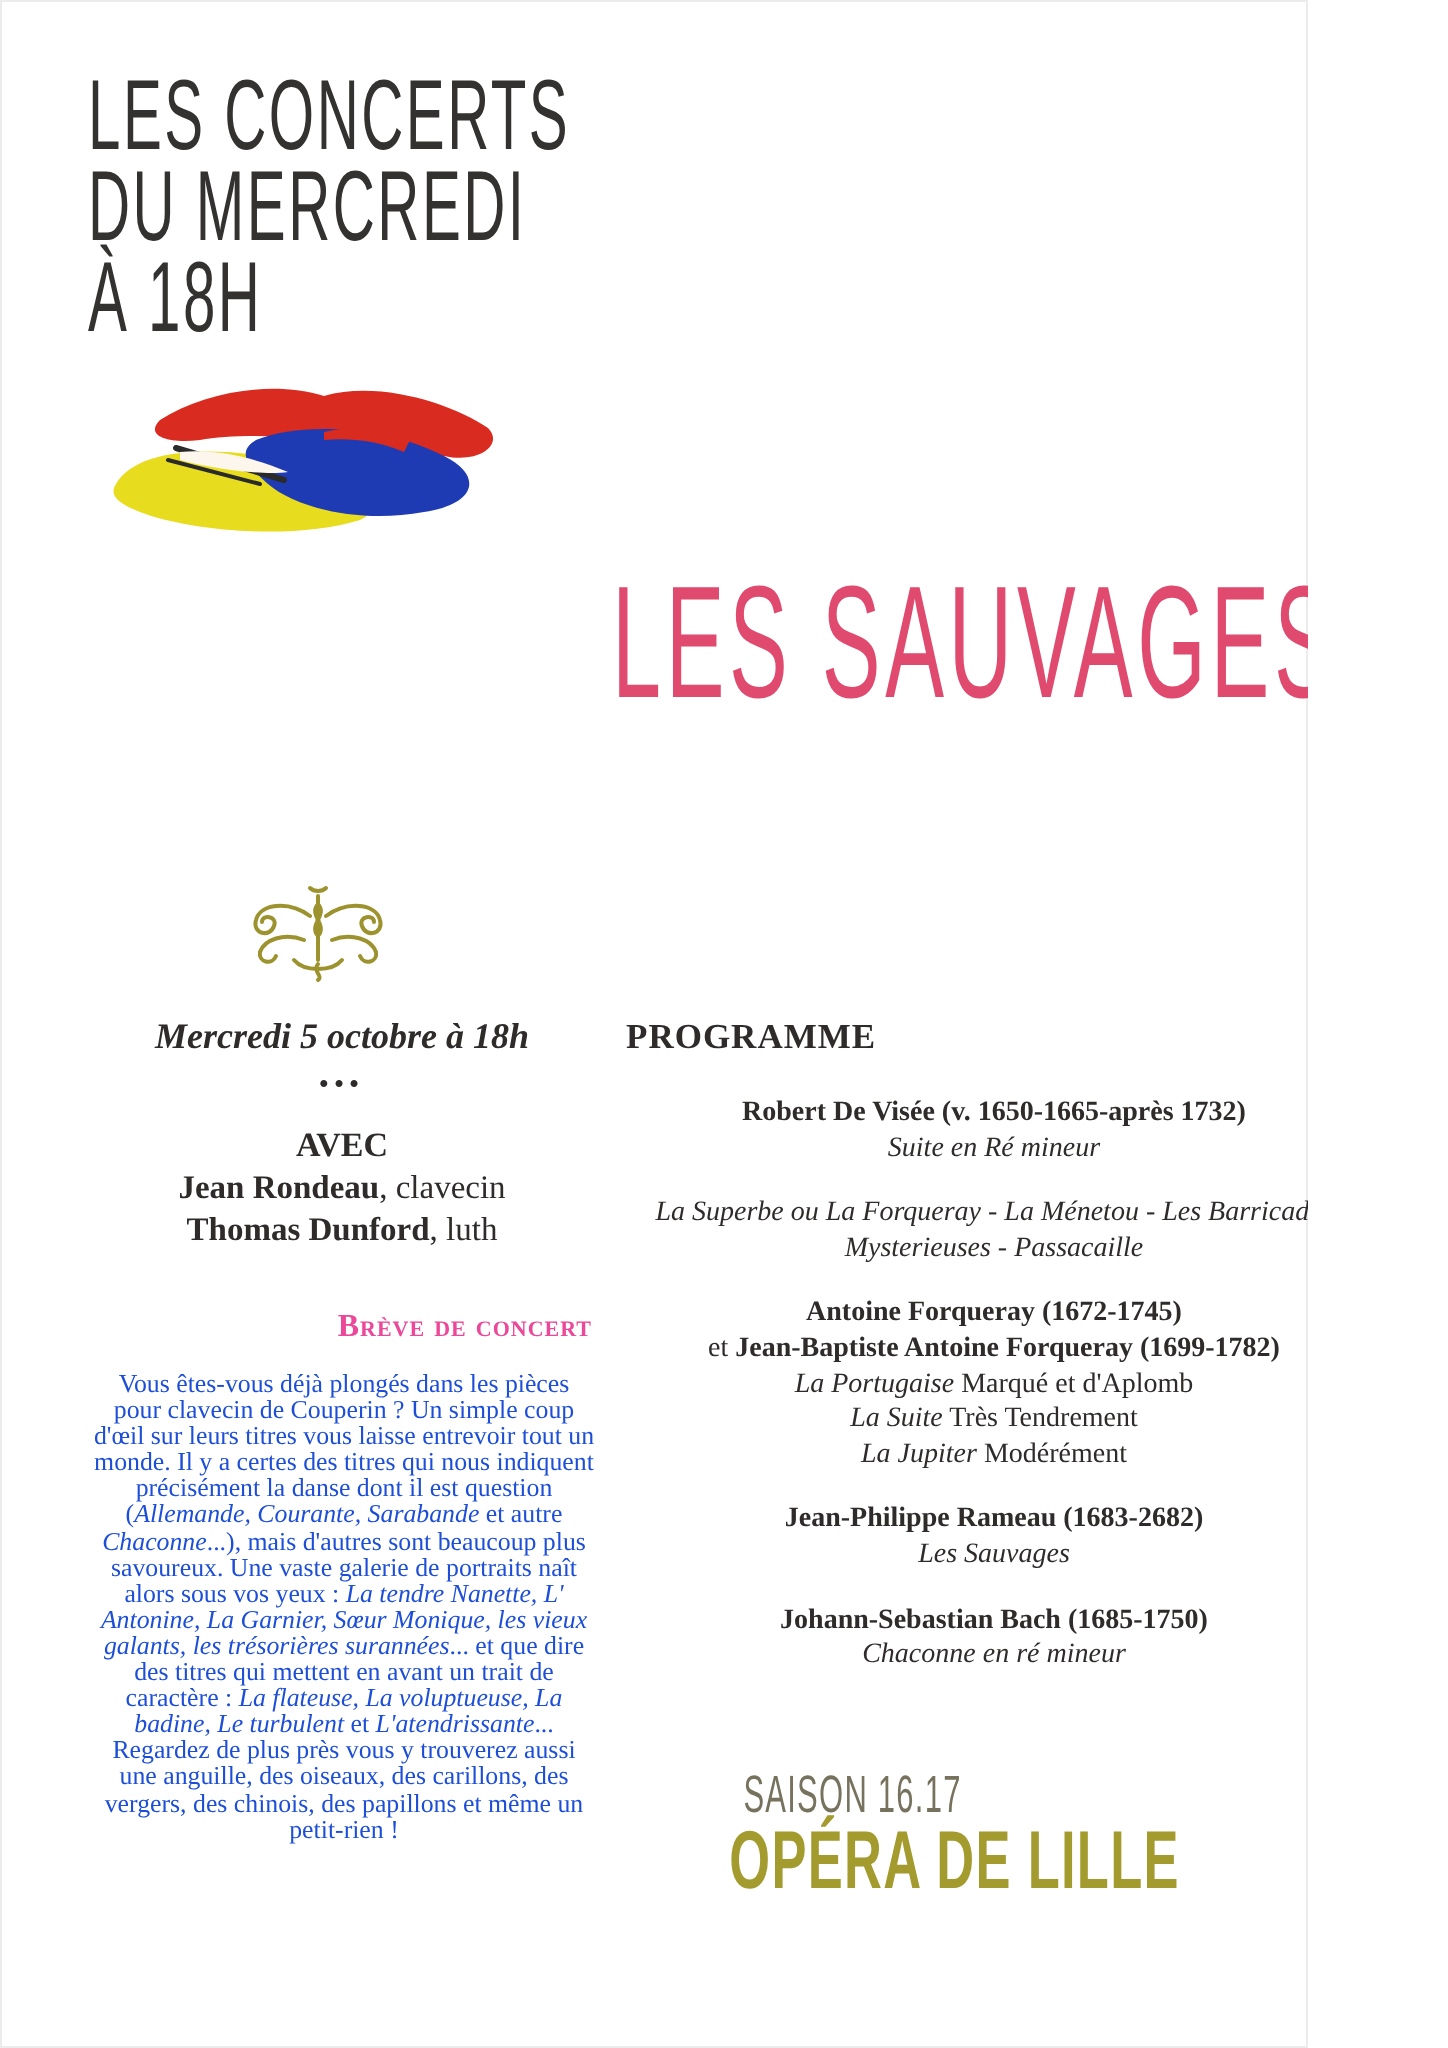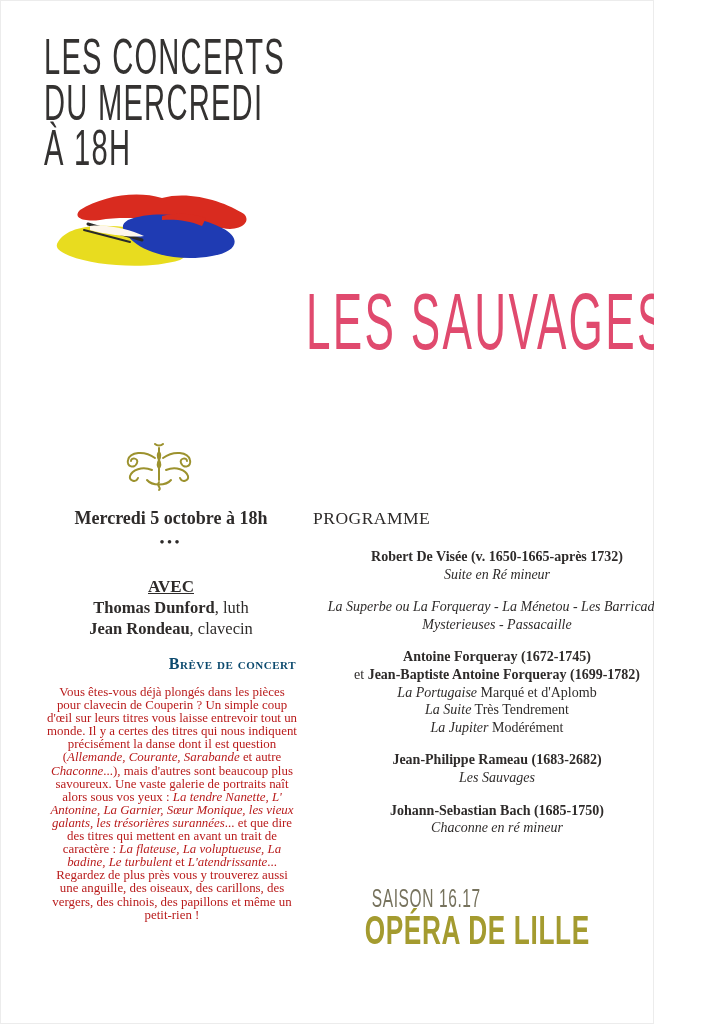--- a/index.html
+++ b/index.html
@@ -21,38 +21,38 @@
   .main-title{
     position:absolute;left:306px;top:280px;
     font-family:"Liberation Sans", sans-serif;font-weight:400;
     font-size:76px;line-height:80px;letter-spacing:4px;color:#e04a6e;
     transform:scale(0.58,1.05);transform-origin:left top;white-space:nowrap;
   }
   
   .ornament{position:absolute;left:116px;top:442px;width:86px;height:50px;}
   
   .left-col{position:absolute;left:46px;top:508px;width:250px;text-align:center;}
-  .date{font-size:18px;font-weight:700;}
+  .date{font-size:18px;font-weight:700;font-style:italic;}
   .dots{font-size:13px;letter-spacing:3px;margin-top:5px;font-weight:700;}
-  .avec{font-size:17px;font-weight:700;margin-top:27px;text-decoration:underline;}
+  .avec{font-size:17px;font-weight:700;margin-top:13px;}
   .performer{font-size:16.5px;line-height:21px;}
   .performer .b{font-weight:700;}
   .breve-heading{
     position:absolute;left:46px;top:655px;width:250px;text-align:right;
     font-variant:small-caps;font-weight:700;font-size:16px;letter-spacing:0.5px;
-    color:#0c4a6e;
+    color:#ec4899;
   }
   .breve-body{
     position:absolute;left:46px;top:686px;width:252px;text-align:center;
-    font-size:12.9px;line-height:13.1px;color:#b91c1c;
+    font-size:12.9px;line-height:13.1px;color:#1d4ed8;
   }
   .breve-body .i{font-style:italic;}
   
   .right-col{position:absolute;left:313px;top:508px;width:368px;}
-  .prog-heading{font-size:17.5px;font-weight:400;letter-spacing:0.5px;}
+  .prog-heading{font-size:17.5px;font-weight:700;letter-spacing:0.5px;}
   .prog-entries{margin-top:19px;}
   .prog-entry{margin-bottom:15px;}
   .prog-line{font-size:14px;line-height:17.6px;text-align:center;}
   .prog-line .b{font-weight:700;}
   .prog-line .i{font-style:italic;}
   
   .footer{position:absolute;right:64px;top:884px;}
   .season{
     font-family:"Liberation Sans", sans-serif;font-size:25px;line-height:26px;
     letter-spacing:1px;color:#76725d;
@@ -102,22 +102,22 @@
         <path d="M43 40 C40 44 46 46 43 48"></path>
         <path d="M39 2 C41 4 45 4 47 2"></path>
       </g>
     </svg>
   </div>
 
   <div class="left-col">
     <div class="date">Mercredi 5 octobre à 18h</div>
     <div class="dots">•••</div>
     <div class="avec">AVEC</div>
+    <div class="performer"><span class="b">Jean Rondeau</span><span>, clavecin</span></div>
     <div class="performer"><span class="b">Thomas Dunford</span><span>, luth</span></div>
-    <div class="performer"><span class="b">Jean Rondeau</span><span>, clavecin</span></div>
   </div>
 
   <div class="breve-heading">Brève de concert</div>
   <div class="breve-body" id="breve-body"><span>Vous êtes-vous déjà plongés dans les pièces pour clavecin de Couperin ? Un simple coup d'œil sur leurs titres vous laisse entrevoir tout un monde. Il y a certes des titres qui nous indiquent précisément la danse dont il est question (</span><span class="i">Allemande, Courante, Sarabande</span><span> et autre </span><span class="i">Chaconne</span><span>...), mais d'autres sont beaucoup plus savoureux. Une vaste galerie de portraits naît alors sous vos yeux : </span><span class="i">La tendre Nanette, L' Antonine, La Garnier, Sœur Monique, les vieux galants, les trésorières surannées</span><span>... et que dire des titres qui mettent en avant un trait de caractère : </span><span class="i">La flateuse, La voluptueuse, La badine, Le turbulent</span><span> et </span><span class="i">L'atendrissante</span><span>... Regardez de plus près vous y trouverez aussi une anguille, des oiseaux, des carillons, des vergers, des chinois, des papillons et même un petit-rien !</span></div>
 
   <div class="right-col">
     <div class="prog-heading">PROGRAMME</div>
     <div class="prog-entries" id="prog-entries">
         <div class="prog-entry">
           <div class="prog-line"><span class="b">Robert De Visée (v. 1650-1665-après 1732)</span></div>

